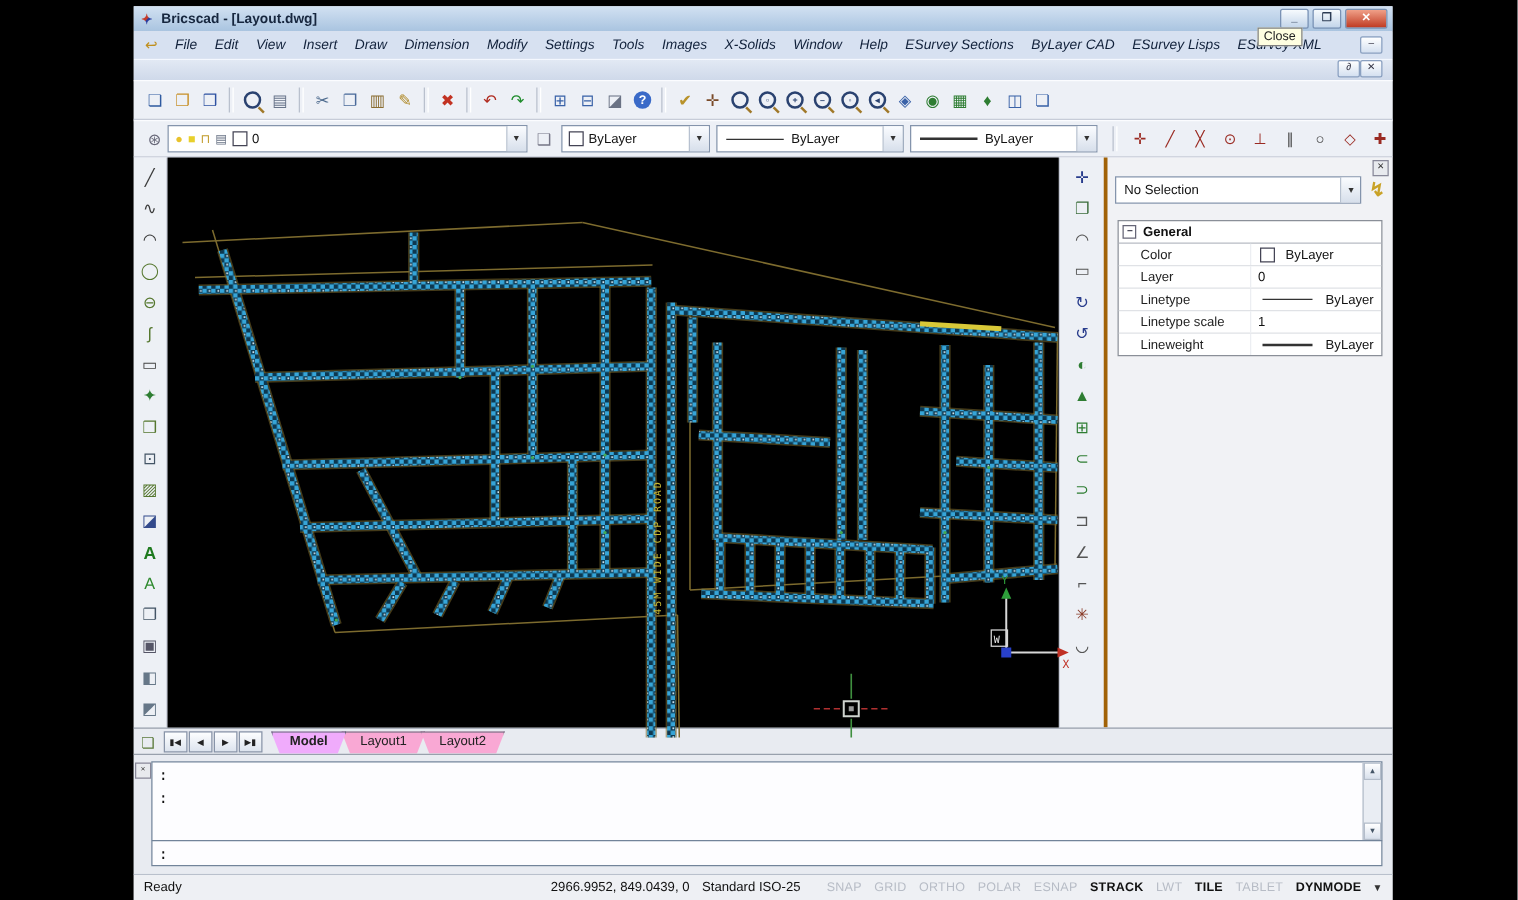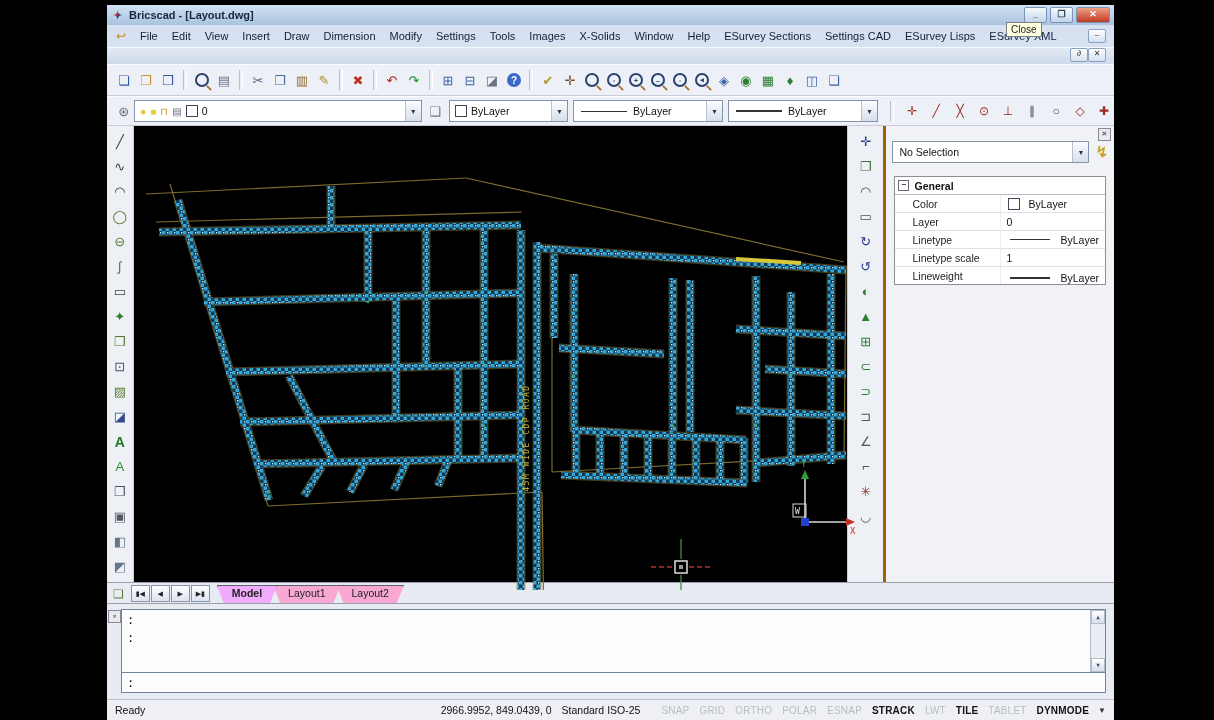--- a/index.html
+++ b/index.html
@@ -71,21 +71,21 @@
   .p-close{position:absolute;right:3px;top:2px;width:11px;height:11px;border:1px solid #889;background:#e8eaee;
            font-size:7px;line-height:9px;text-align:center;color:#333;}
   .p-comborow{display:flex;align-items:center;padding:1px 6px 3px 6px;gap:6px;}
   .p-comborow .combo{flex:1;}
   .p-flash{font-size:15px;color:#c9a227;font-weight:bold;}
   .p-grid{margin:10px 8px 0 8px;border:1px solid #8a8f98;background:#fff;}
   .p-hdr{display:flex;align-items:center;height:17px;border-bottom:1px solid #b8bcc4;font-weight:bold;color:#111;}
   .p-box{width:9px;height:9px;border:1px solid #667;font-size:8px;line-height:7px;text-align:center;
          margin:0 5px 0 3px;color:#334;background:#fff;}
   .p-row{display:flex;height:17px;border-bottom:1px solid #e0e2e6;align-items:center;}
-  .p-row:last-child{border-bottom:none;align-items:flex-end;}
+  .p-row:last-child{border-bottom:none;}
   .p-label{width:88px;padding-left:17px;color:#222;border-right:1px solid #eceef2;align-self:stretch;
            display:flex;align-items:center;}
   .p-val{flex:1;display:flex;align-items:center;padding:0 6px 0 5px;gap:4px;color:#111;}
   .p-val.r{justify-content:flex-end;}
 
   
   .tabrow{height:20px;background:#e8ebf1;border-top:1px solid #98a0ac;display:flex;align-items:flex-end;
           padding-left:4px;gap:1px;font-size:10.5px;}
   .lmicon{font-size:12px;color:#5a7a3a;margin:0 6px 2px 2px;}
   .navbtn{width:17px;height:15px;margin-bottom:1px;border:1px solid #8894a8;background:linear-gradient(#fdfeff,#dde4ee);
@@ -131,36 +131,36 @@
     <div class="winbtns">
       <div class="wbtn">_</div>
       <div class="wbtn">❐</div>
       <div class="wbtn close">✕</div>
     </div>
     <div class="tooltip">Close</div>
   </div>
 
   <div class="menubar">
     <span class="mdiicon">↩</span>
-    <span style="display:flex;">
+    <span style="display:flex;font-style:italic;">
         <span class="menu-item">File</span>
         <span class="menu-item">Edit</span>
         <span class="menu-item">View</span>
         <span class="menu-item">Insert</span>
         <span class="menu-item">Draw</span>
         <span class="menu-item">Dimension</span>
         <span class="menu-item">Modify</span>
         <span class="menu-item">Settings</span>
         <span class="menu-item">Tools</span>
         <span class="menu-item">Images</span>
         <span class="menu-item">X-Solids</span>
         <span class="menu-item">Window</span>
         <span class="menu-item">Help</span>
         <span class="menu-item">ESurvey Sections</span>
-        <span class="menu-item">Settings CAD</span>
+        <span class="menu-item">ByLayer CAD</span>
         <span class="menu-item">ESurvey Lisps</span>
         <span class="menu-item">ESurvey XML</span>
       </span>
   </div>
   <div class="mdictl" style="right:8px;top:24px;">–</div>
   <div class="mdictl" style="right:26px;top:43px;">∂</div>
   <div class="mdictl" style="right:8px;top:43px;">✕</div>
 
   <div class="dockstrip"></div>
 

